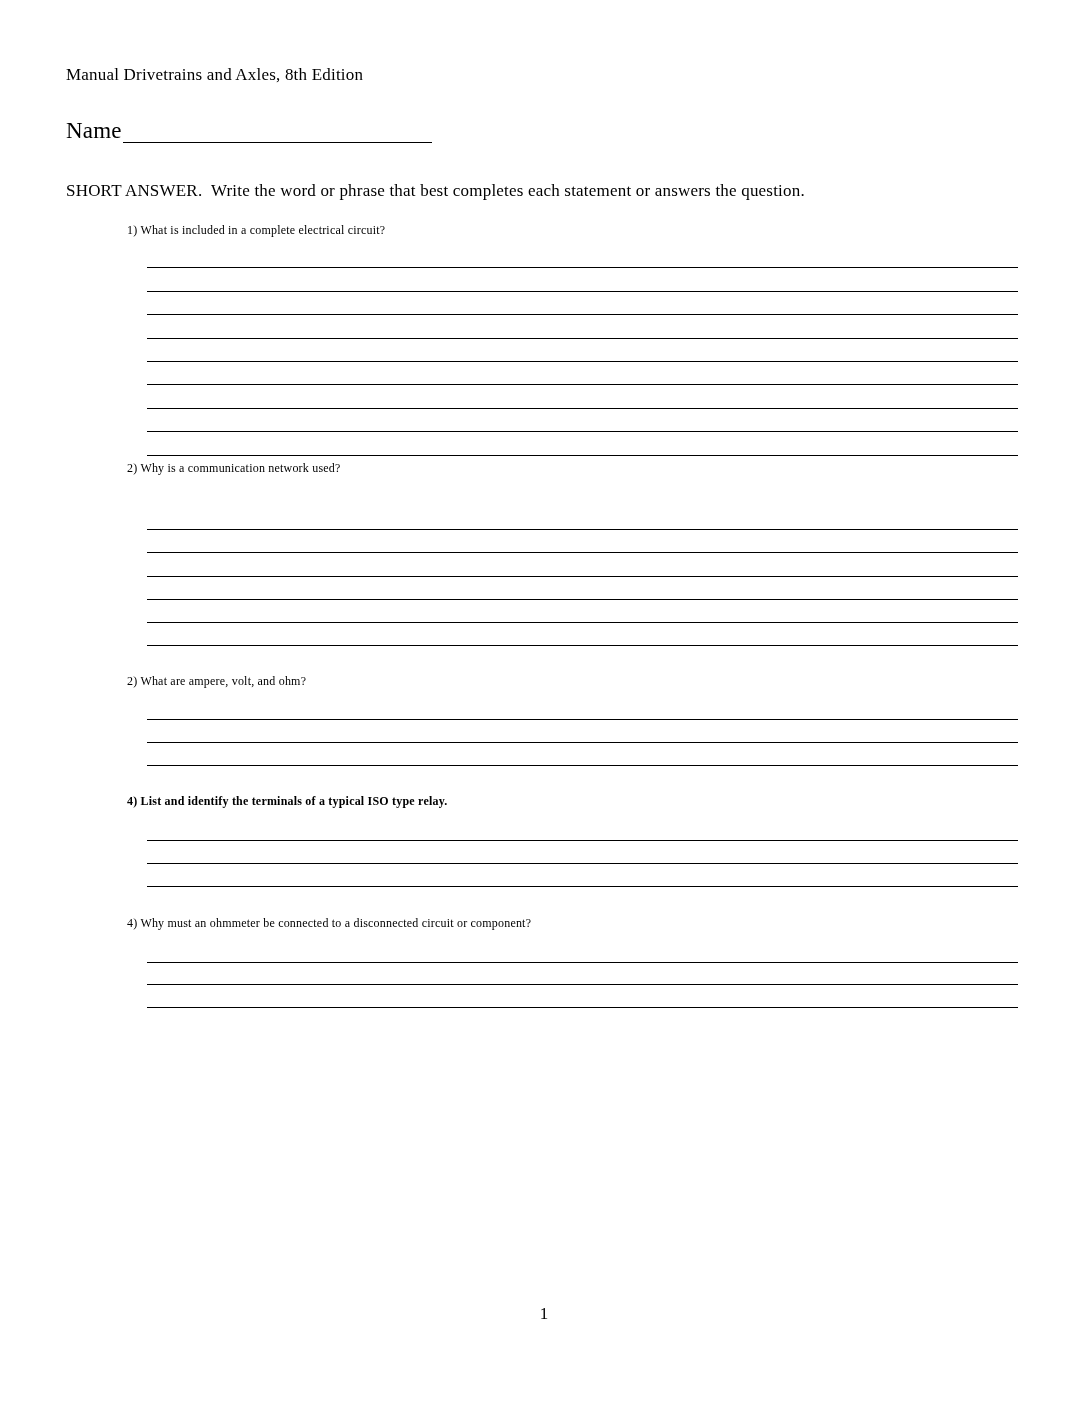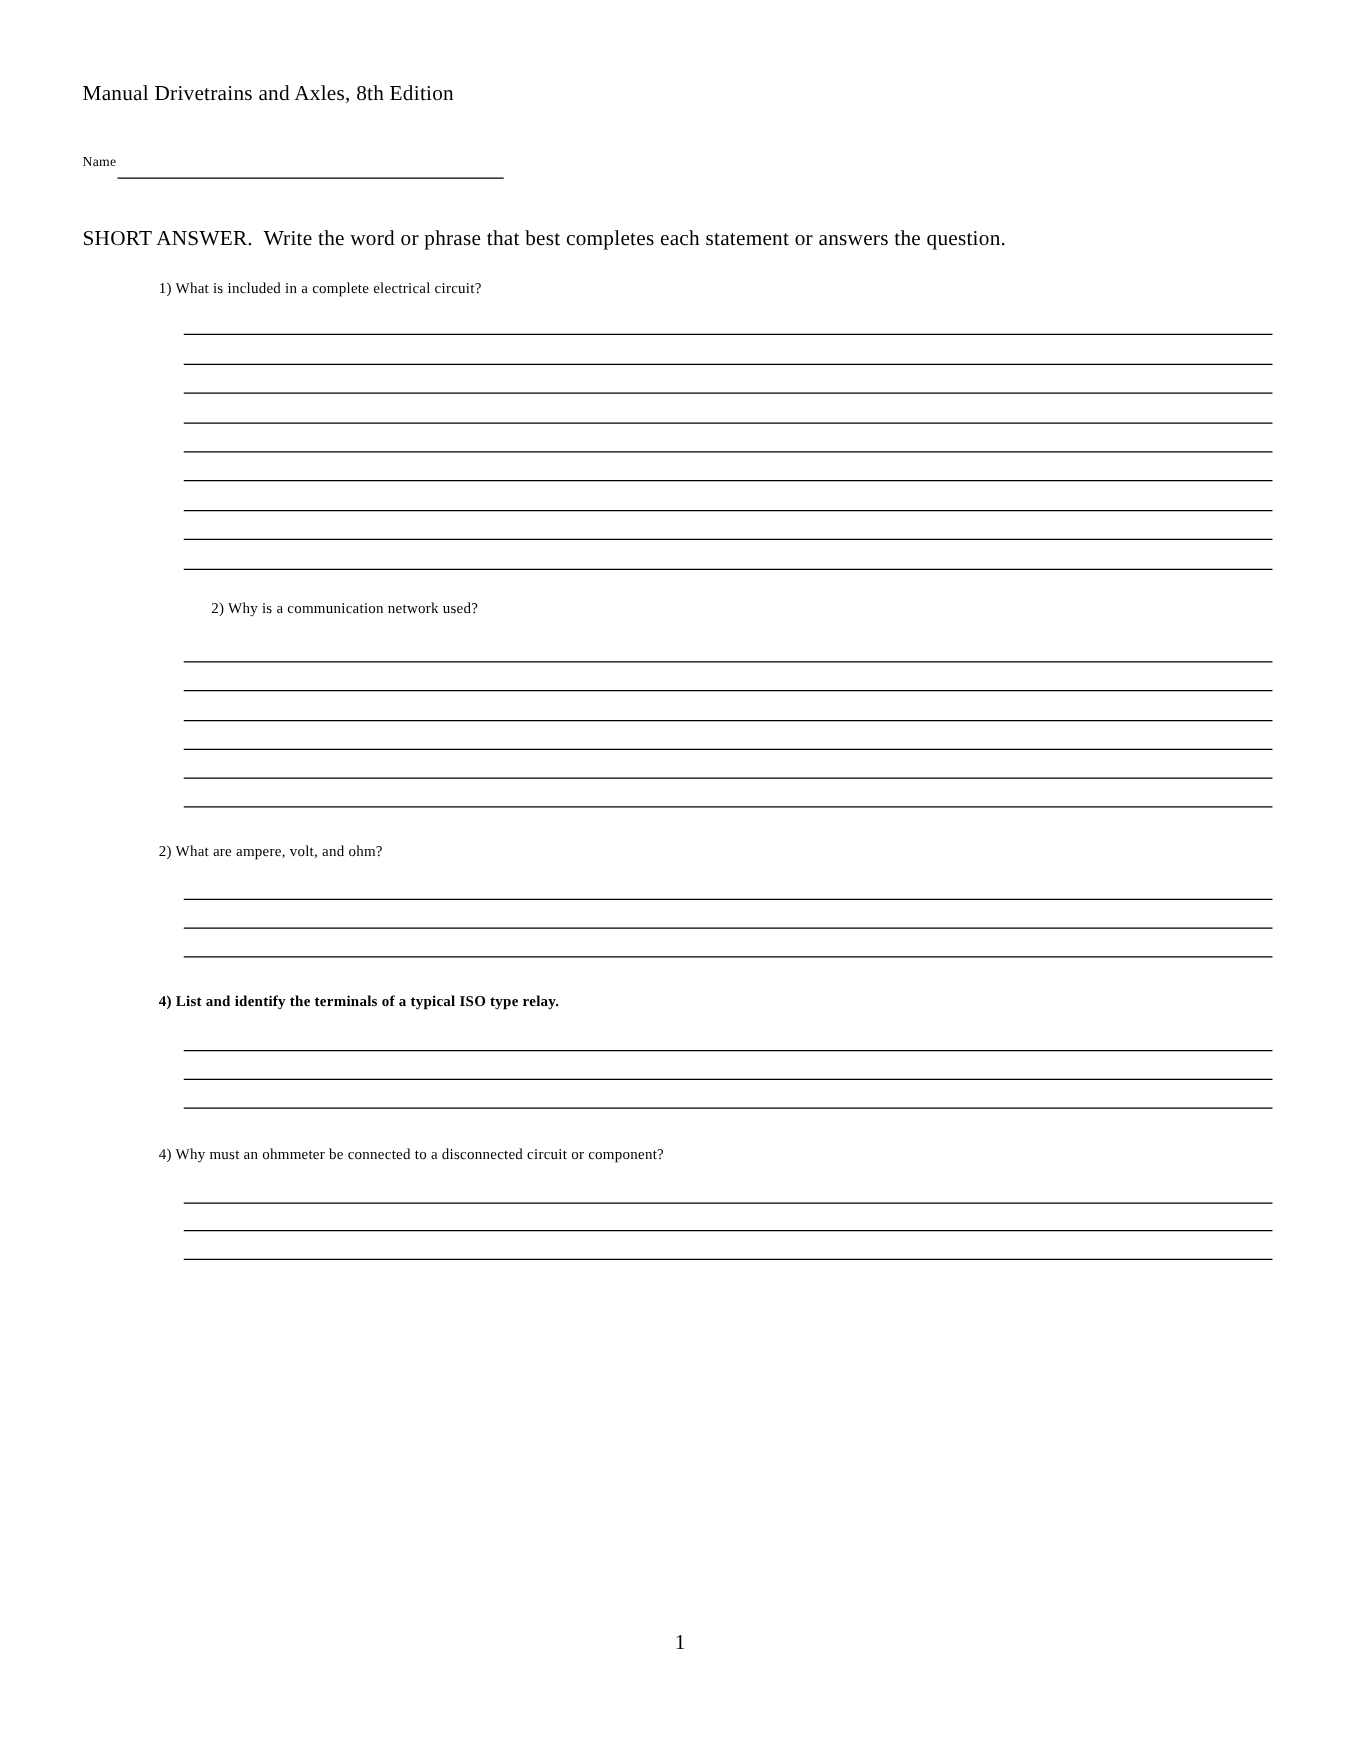--- a/index.html
+++ b/index.html
@@ -18,21 +18,21 @@
     left: 66px;
     top: 64px;
     font-size: 17px;
     line-height: 21px;
     letter-spacing: 0.2px;
   }
   .name-row {
     position: absolute;
     left: 66px;
     top: 121px;
-    font-size: 11px;
+    font-size: 23px;
     line-height: 19px;
     letter-spacing: 0.2px;
     white-space: nowrap;
   }
   .name-underline {
     display: inline-block;
     vertical-align: top;
     width: 309px;
     height: 22px;
     border-bottom: 1.6px solid #000;
@@ -91,21 +91,21 @@
         <div class="answer-line" style="height: 23.4px;"></div>
         <div class="answer-line" style="height: 23.4px;"></div>
         <div class="answer-line" style="height: 23.4px;"></div>
         <div class="answer-line" style="height: 23.4px;"></div>
         <div class="answer-line" style="height: 23.4px;"></div>
         <div class="answer-line" style="height: 23.4px;"></div>
         <div class="answer-line" style="height: 23.4px;"></div>
         <div class="answer-line" style="height: 23.4px;"></div>
         <div class="answer-line" style="height: 23.4px;"></div>
       </div>
-      <div class="question-block" style="top: 479px; margin-left: 42px;">2) Why is a communication network used?</div>
+      <div class="question-block" style="top: 461px;">2) Why is a communication network used?</div>
       <div class="answer-lines" style="top: 507px;">
         <div class="answer-line" style="height: 23.2px;"></div>
         <div class="answer-line" style="height: 23.2px;"></div>
         <div class="answer-line" style="height: 23.2px;"></div>
         <div class="answer-line" style="height: 23.2px;"></div>
         <div class="answer-line" style="height: 23.2px;"></div>
         <div class="answer-line" style="height: 23.2px;"></div>
       </div>
       <div class="question-block" style="top: 674px;">2) What are ampere, volt, and ohm?</div>
       <div class="answer-lines" style="top: 697px;">

